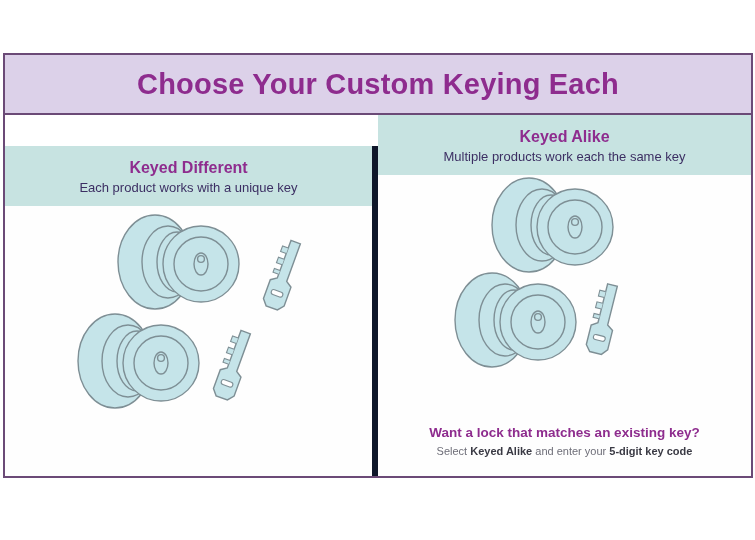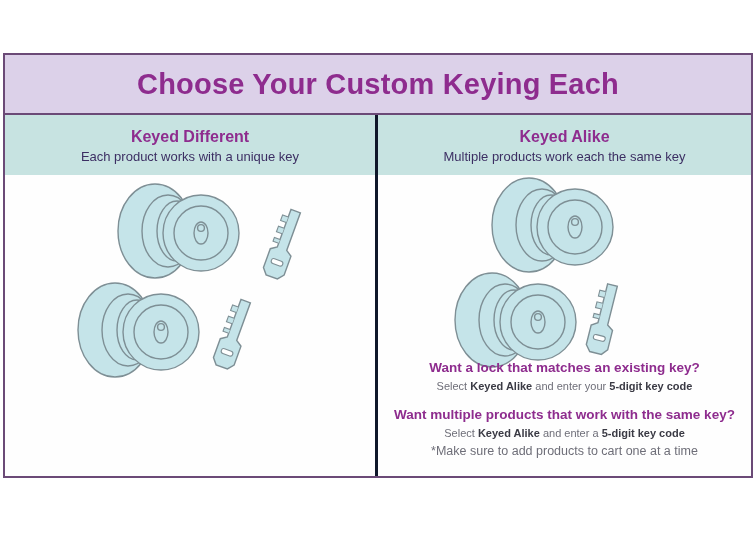--- a/index.html
+++ b/index.html
@@ -41,21 +41,21 @@
     display:flex;
     min-height:0;
   }
   .col{
     width:50%;
     display:flex;
     flex-direction:column;
     position:relative;
     box-sizing:border-box;
   }
-  .col.left{border-right:3px solid #0f172a;}
+  .col.left{border-right:6px solid #0f172a;margin-top:31px;}
   .col-head{
     background:#C7E3E1;
     height:60px;
     flex:0 0 auto;
     display:flex;flex-direction:column;
     align-items:center;justify-content:center;
     padding-top:2px;
     box-sizing:border-box;
   }
   .col-head .ttl{
@@ -208,25 +208,20 @@
           </svg>
         </div>
 
         <div class="captions">
 
           <div class="cap-group">
             <div class="cap-q">Want a lock that matches an existing key?</div>
             <div class="cap-a"><span>Select </span><b>Keyed Alike</b><span> and enter your </span><b>5-digit key code</b></div>
           </div>
 
-          <div class="cap-group">
-            <div class="cap-q">Want multiple products that work with the same key?</div>
-            <div class="cap-a"><span>Select </span><b>Keyed Alike</b><span> and enter a </span><b>5-digit key code</b></div>
-            <div class="cap-note">*Make sure to add products to cart one at a time</div>
-          </div>
 
         </div>
 
       </div>
     </div>
 
   </div>
 </div>
 
 </body></html>

